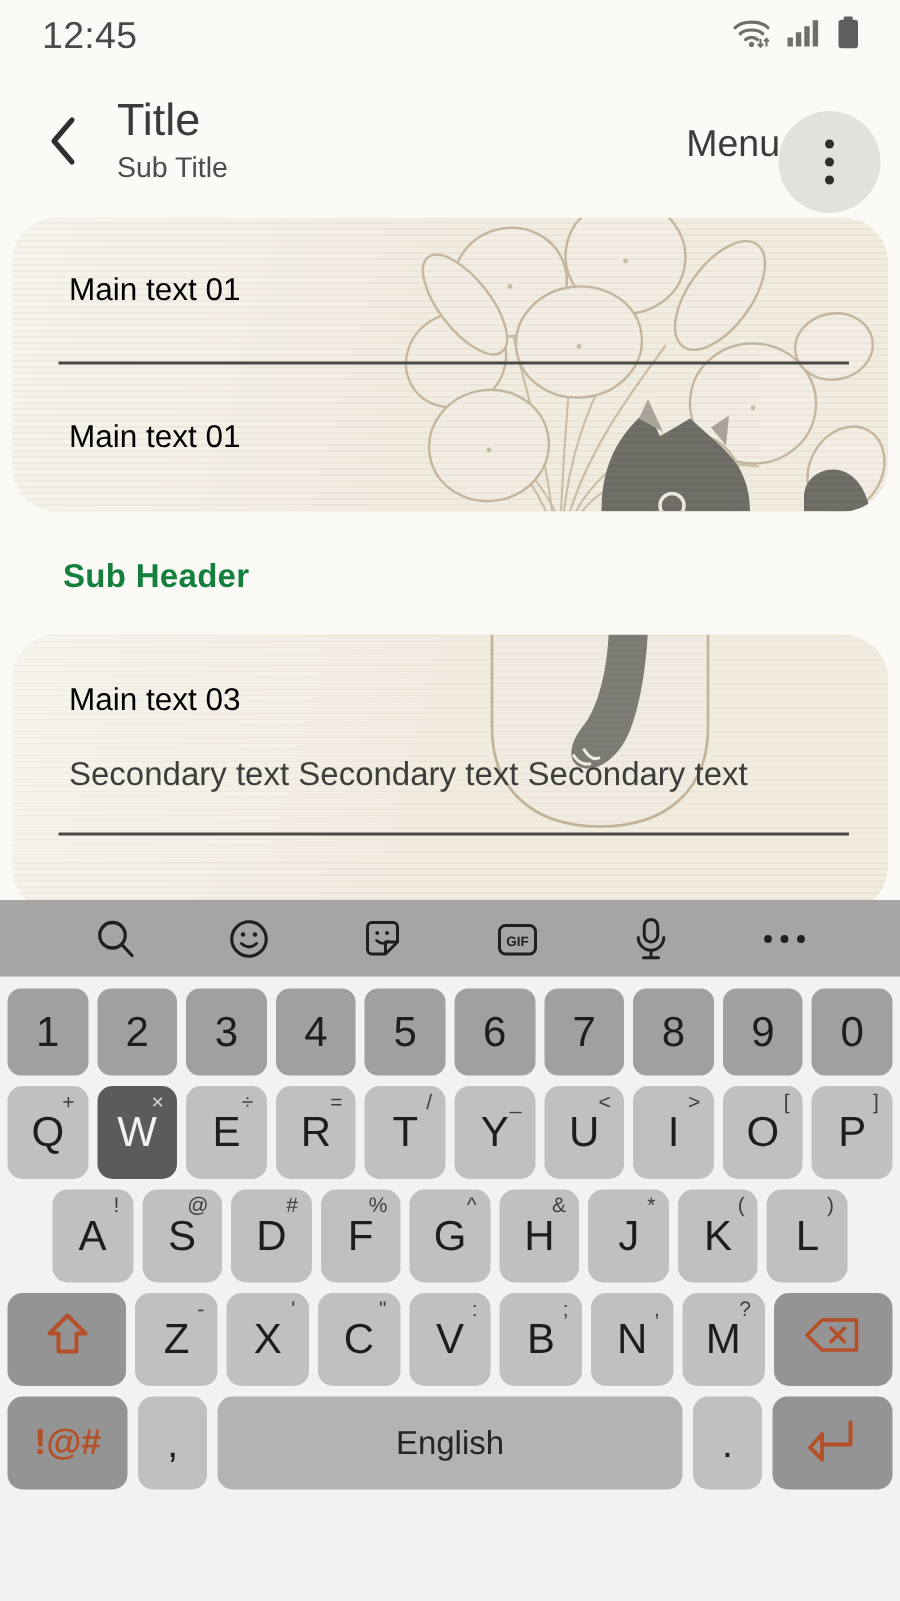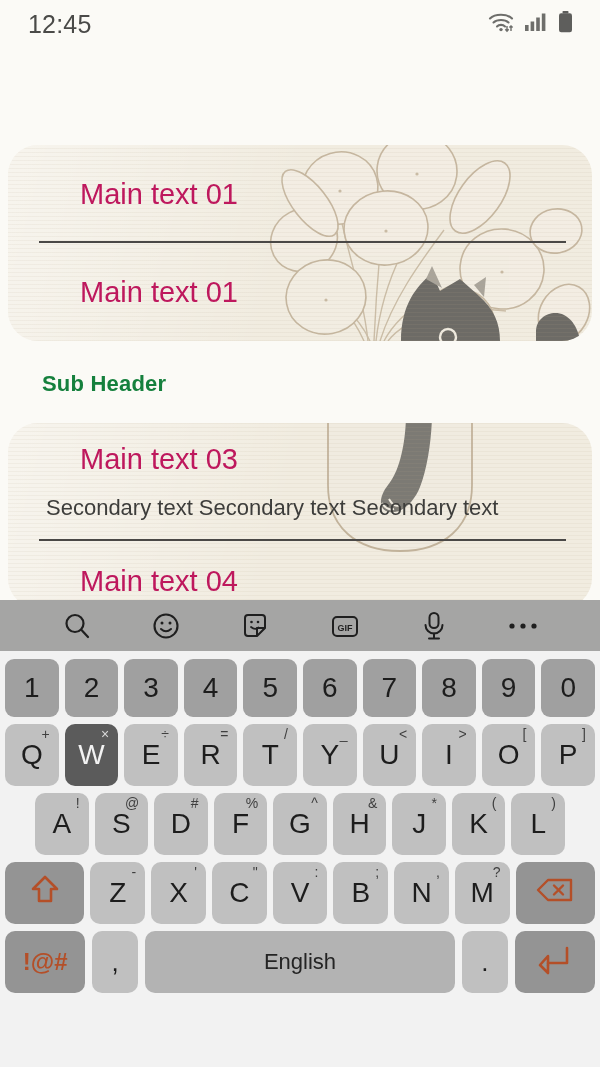--- a/index.html
+++ b/index.html
@@ -67,21 +67,21 @@
   }
 
   .art { position: absolute; inset: 0; z-index: 0; }
   .card-rows { position: relative; z-index: 2; height: 100%; }
 
   .row {
     position: relative;
     display: flex; flex-direction: column; justify-content: center;
     padding: 0 38px;
   }
-  .row-main { font-size: 29px; color: #be185d; line-height: 36px; margin-left: 34px; }
+  .row-main { font-size: 21px; color: #000000; line-height: 36px; }
   .row-sec { font-size: 22px; color: #3d3d3b; line-height: 30px; margin-top: 16px; }
   .divider { position: absolute; left: 31px; right: 26px; height: 2px; background: #4a4846; }
 
   .subheader {
     font-size: 22px; font-weight: bold; color: #15803d;
     padding: 30px 0 26px 42px;
     letter-spacing: .2px;
   }
 
   
@@ -153,20 +153,41 @@
       </span>
       <span>
         <svg width="17" height="24" viewBox="0 0 17 24">
           <rect x="5.5" y="1" width="6" height="2.4" rx="0.8" fill="#5e5e5c"></rect>
           <rect x="2" y="3.2" width="13" height="19" rx="2.2" fill="#5e5e5c"></rect>
         </svg>
       </span>
     </div>
   </div>
 
+  <div class="appbar">
+    <div class="back-btn">
+      <span>
+        <svg width="22" height="34" viewBox="0 0 22 34">
+          <path d="M17 3 L5 17 L17 31" stroke="#2f2f2d" stroke-width="3.4" fill="none" stroke-linecap="round" stroke-linejoin="round"></path>
+        </svg>
+      </span>
+    </div>
+    <div class="titles">
+      <div class="title-main">Title</div>
+      <div class="title-sub">Sub Title</div>
+    </div>
+    <div class="menu-label">Menu</div>
+    <div class="overflow-btn">
+      <span style="display:flex;flex-direction:column;gap:6px;align-items:center;">
+        <span class="dot"></span>
+          <span class="dot"></span>
+          <span class="dot"></span>
+      </span>
+    </div>
+  </div>
 
   <div class="content">
 
     <div class="card one">
       <div class="art">
         <svg width="600" height="196" viewBox="0 0 600 196" preserveAspectRatio="xMidYMax slice">
           <g stroke="#c3b49c" stroke-width="1.6" fill="#f3eee3" opacity="0.95">
 
             <g fill="none" stroke="#c9bba4" stroke-width="1.4">
               <path d="M360 196 C355 150, 340 110, 330 60"></path>
@@ -224,27 +245,24 @@
 
     <div class="card two">
       <div class="art">
         <svg width="600" height="185" viewBox="0 0 600 185" preserveAspectRatio="xMidYMin slice">
           <path d="M320 -10 L320 62 C320 104, 348 128, 392 128 C436 128, 464 104, 464 62 L464 -10 Z" fill="#f0ebe0" stroke="#c2b39b" stroke-width="1.8"></path>
           <path d="M398 -10 C398 18, 392 48, 380 62 C372 72, 370 84, 378 88 C388 93, 404 84, 412 64 C420 44, 424 12, 424 -10 Z" fill="#7c7a74"></path>
           <path d="M374 80 q5 8 12 6 M381 76 q5 9 11 6" stroke="#f0ebe0" stroke-width="2" fill="none"></path>
         </svg>
       </div>
       <div class="card-rows">
-        <div class="row" style="height:118px;">
+        <div class="row" style="height:134px;">
           <div class="row-main">Main text 03</div>
           <div class="row-sec">Secondary text Secondary text Secondary text</div>
           <div class="divider" style="bottom:0;"></div>
-        </div>
-        <div class="row" style="height:67px;justify-content:flex-start;padding-top:22px;">
-          <div class="row-main">Main text 04</div>
         </div>
       </div>
     </div>
   </div>
 
   <div class="keyboard">
 
     <div class="kb-toolbar">
       <div class="kb-tool">
         <svg width="30" height="30" viewBox="0 0 30 30">

